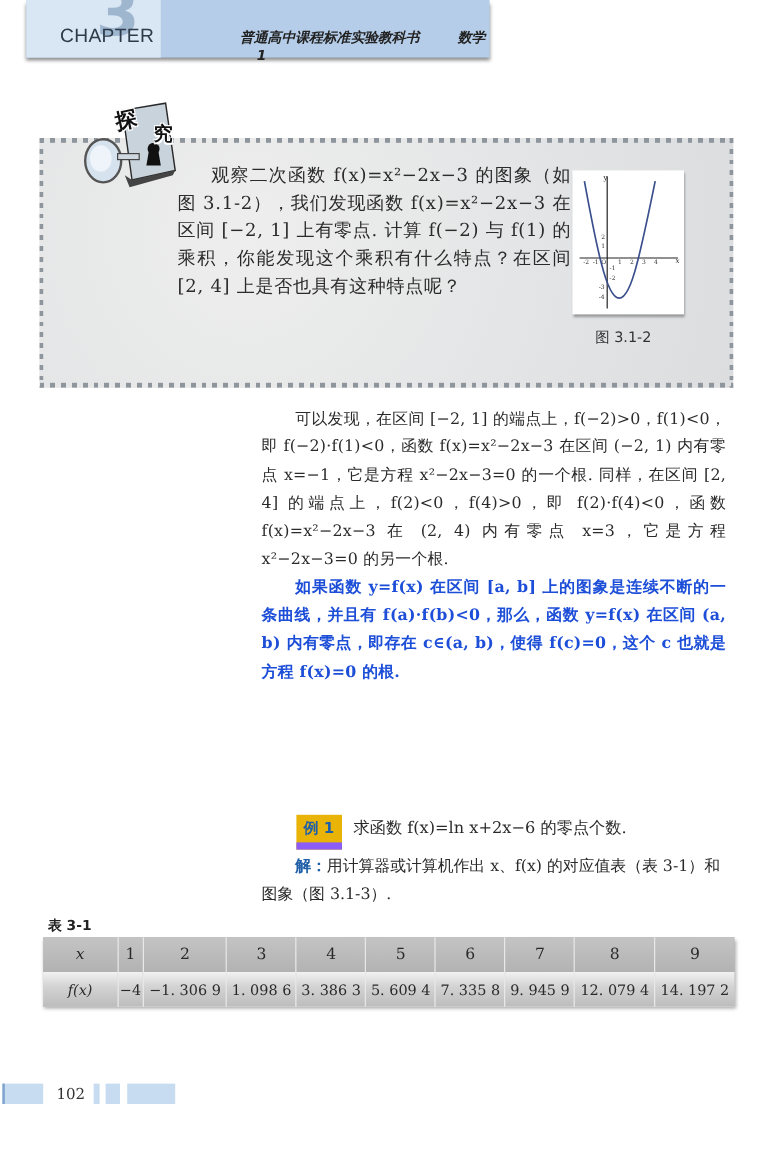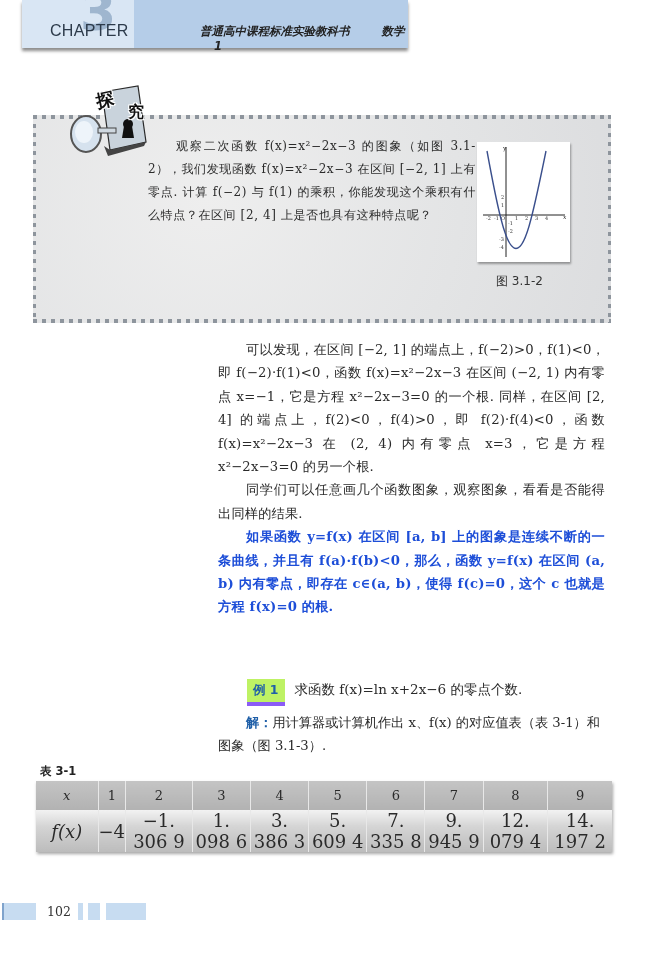--- a/index.html
+++ b/index.html
@@ -49,21 +49,21 @@
   }
   .explore-icon .label1, .explore-icon .label2 {
     position: absolute; font-family: "DejaVu Sans", sans-serif; font-weight: bold; color: #111;
     text-shadow: 1px 1px 0 #fff, -1px -1px 0 #fff, 1px -1px 0 #fff, -1px 1px 0 #fff;
   }
   .explore-icon .label1 { left: 28px; top: 4px; font-size: 18px; transform: rotate(-12deg); }
   .explore-icon .label2 { left: 60px; top: 18px; font-size: 16px; }
 
   .explore-text {
     position: absolute; left: 148px; top: 135px; width: 328px;
-    font-size: 12px; line-height: 23px; color: #2b2b2b; letter-spacing: 0.6px;
+    font-size: 15px; line-height: 23px; color: #2b2b2b; letter-spacing: 0.6px;
   }
   .explore-text p { text-indent: 28px; text-align: justify; }
 
   .figure-card {
     position: absolute; left: 477px; top: 142px; width: 93px; height: 120px;
     background: #ffffff; box-shadow: 1px 2px 2px rgba(0,0,0,0.35);
   }
   .figure-caption {
     position: absolute; left: 496px; top: 273px; font-size: 12px; color: #333;
     font-family: "DejaVu Sans", sans-serif;
@@ -75,40 +75,40 @@
     font-size: 13.2px; line-height: 23.4px; color: #2a2a2a; letter-spacing: 0.2px;
   }
   .body-text p { text-align: justify; }
   .body-text .indent { text-indent: 28px; }
   .theorem { color: #1d4ed8; font-weight: bold; }
 
   .example-row {
     position: absolute; left: 247px; top: 679px; width: 360px; font-size: 13.5px; color:#2a2a2a;
   }
   .example-tag {
-    display: inline-block; background: #bef264; color: #1f5fa8; font-family: "DejaVu Sans", sans-serif;
+    display: inline-block; background: #eab308; color: #1f5fa8; font-family: "DejaVu Sans", sans-serif;
     font-weight: bold; font-size: 12.5px; padding: 3px 6px; margin-right: 10px;
-    border-bottom: 4px solid #8b5cf6;
+    border-bottom: 6px solid #8b5cf6;
   }
   .solution {
     position: absolute; left: 218px; top: 711px; width: 387px;
     font-size: 13.2px; line-height: 23.4px; color:#2a2a2a;
   }
   .solution .sol-label { color: #1f5fa8; font-weight: bold; }
 
   .table-caption {
     position: absolute; left: 40px; top: 764px; font-family: "DejaVu Sans", sans-serif;
     font-weight: bold; font-size: 11.5px; color: #222;
   }
   .value-table {
     position: absolute; left: 36px; top: 781px; width: 576px; border-collapse: collapse;
     box-shadow: 1px 2px 3px rgba(0,0,0,0.35);
   }
   .value-table td {
-    text-align: center; font-size: 18px; color: #2a2a2a; height: 29px;
+    text-align: center; font-size: 12px; color: #2a2a2a; height: 29px;
     border-right: 1px solid #e8e8e8;
   }
   .value-table tr.row-x td { background: #b9b9b9; background-image: linear-gradient(180deg, #c4c4c4, #b2b2b2); font-size: 13px; }
   .value-table tr.row-fx td { background: #d2d2d2; background-image: linear-gradient(180deg, #f2f2f2 0%, #d4d4d4 40%, #bcbcbc 100%); }
   .value-table td.head { width: 62px; font-style: italic; }
   .value-table td:last-child { border-right: none; }
 
   
   .footer { position: absolute; left: 0; top: 903px; height: 18px; width: 160px; text-decoration: underline; }
   .footer .bar1 { position: absolute; left: 2px; top: 0; width: 34px; height: 17px; background: #c7dcf1; border-left: 2px solid #7fa3cc; }
@@ -184,21 +184,20 @@
         <text x="22" y="107">-4</text>
     </g>
 
     <path d="M10,9 Q19,58 24,77 Q39,136 54,77 Q59,58 69,9" fill="none" stroke="#3a4f8c" stroke-width="1.4"></path>
   </svg>
 </div>
 <div class="figure-caption">图 3.1-2</div>
 
 <div class="body-text">
   <p class="indent">可以发现，在区间 [−2, 1] 的端点上，f(−2)&gt;0，f(1)&lt;0，即 f(−2)·f(1)&lt;0，函数 f(x)=x²−2x−3 在区间 (−2, 1) 内有零点 x=−1，它是方程 x²−2x−3=0 的一个根. 同样，在区间 [2, 4] 的端点上，f(2)&lt;0，f(4)&gt;0，即 f(2)·f(4)&lt;0，函数 f(x)=x²−2x−3 在 (2, 4) 内有零点 x=3，它是方程 x²−2x−3=0 的另一个根.</p>
-  <p class="indent">同学们可以任意画几个函数图象，观察图象，看看是否能得出同样的结果.</p>
   <p class="indent theorem">如果函数 y=f(x) 在区间 [a, b] 上的图象是连续不断的一条曲线，并且有 f(a)·f(b)&lt;0，那么，函数 y=f(x) 在区间 (a, b) 内有零点，即存在 c∈(a, b)，使得 f(c)=0，这个 c 也就是方程 f(x)=0 的根.</p>
 </div>
 
 <div class="example-row">
   <span class="example-tag">例 1</span><span>求函数 f(x)=ln x+2x−6 的零点个数.</span>
 </div>
 <div class="solution">
   <p style="text-indent:28px"><span class="sol-label">解：</span><span>用计算器或计算机作出 x、f(x) 的对应值表（表 3-1）和图象（图 3.1-3）.</span></p>
 </div>
 

